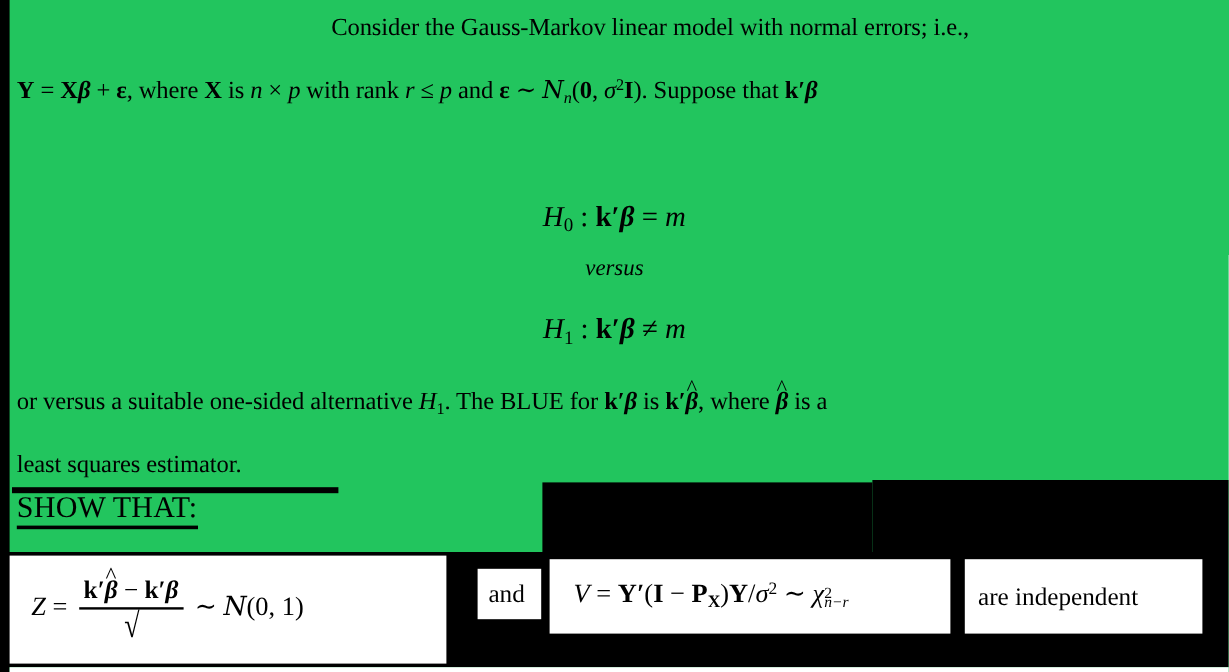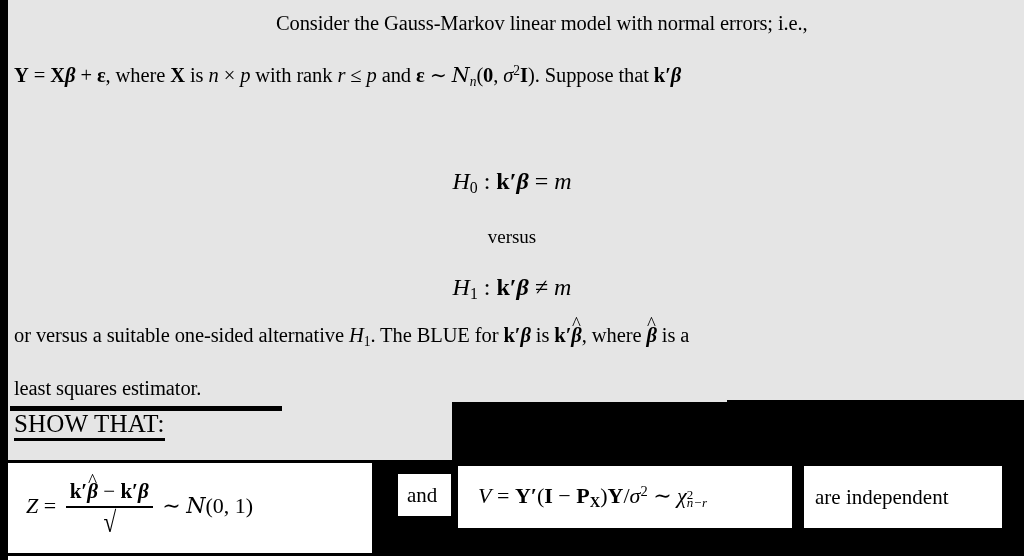--- a/index.html
+++ b/index.html
@@ -4,21 +4,21 @@
 <style>
   html, body {
     margin: 0;
     padding: 0;
     background: #ffffff;
   }
   #page {
     position: relative;
     width: 1024px;
     height: 560px;
-    background: #e5e5e5;
+    background: #22c55e;
     overflow: hidden;
     font-family: "Liberation Serif", "DejaVu Serif", serif;
     color: #000000;
   }
 
   
   .edge-strip-left {
     position: absolute;
     left: 0; top: 0;
     width: 8px; height: 560px;
@@ -188,25 +188,25 @@
     <div>
       <span class="math"><b class="mb">Y</b><span> = </span><b class="mb">X</b><b class="mbi">β</b><span> + </span><b class="mb">ε</b><span>, where </span><b class="mb">X</b><span> is </span><i class="mi">n</i><span> × </span><i class="mi">p</i><span> with rank </span><i class="mi">r</i><span> ≤ </span><i class="mi">p</i><span> and </span><b class="mb">ε</b><span> ∼ </span><span class="scr-n">N</span><sub class="sb">n</sub><span>(</span><b class="mb">0</b><span>, </span><i class="mi">σ</i><sup class="spu">2</sup><b class="mb">I</b><span>). Suppose that </span><b class="mb">k</b><b class="mb prime">′</b><b class="mbi">β</b></span>
     </div>
 
   </div>
 
   <div class="display-eq" style="top:168px;">
     <span class="math"><i class="mi">H</i><sub class="sbu">0</sub><span> : </span><b class="mb">k</b><b class="mb prime">′</b><b class="mbi">β</b><span> = </span><i class="mi">m</i></span>
   </div>
 
-  <div class="versus-line" style="top:226px;">
+  <div class="versus-line" style="top:213px;font-style:italic;">
     <span>versus</span>
   </div>
 
-  <div class="display-eq" style="top:262px;margin-top:12px;">
+  <div class="display-eq" style="top:262px;">
     <span class="math"><i class="mi">H</i><sub class="sbu">1</sub><span> : </span><b class="mb">k</b><b class="mb prime">′</b><b class="mbi">β</b><span> ≠ </span><i class="mi">m</i></span>
   </div>
 
   <div class="prose" style="top:312px;">
     <div>
       <span class="math"><span>or versus a suitable one-sided alternative </span><i class="mi">H</i><sub class="sbu">1</sub><span>.  The BLUE for </span><b class="mb">k</b><b class="mb prime">′</b><b class="mbi">β</b><span> is </span><b class="mb">k</b><b class="mb prime">′</b><span class="hat"><span class="hatmark">^</span><b class="mbi">β</b></span><span>, where </span><span class="hat"><span class="hatmark">^</span><b class="mbi">β</b></span><span> is a</span></span>
     </div>
     <div>
       <span>least squares estimator.</span>
     </div>

